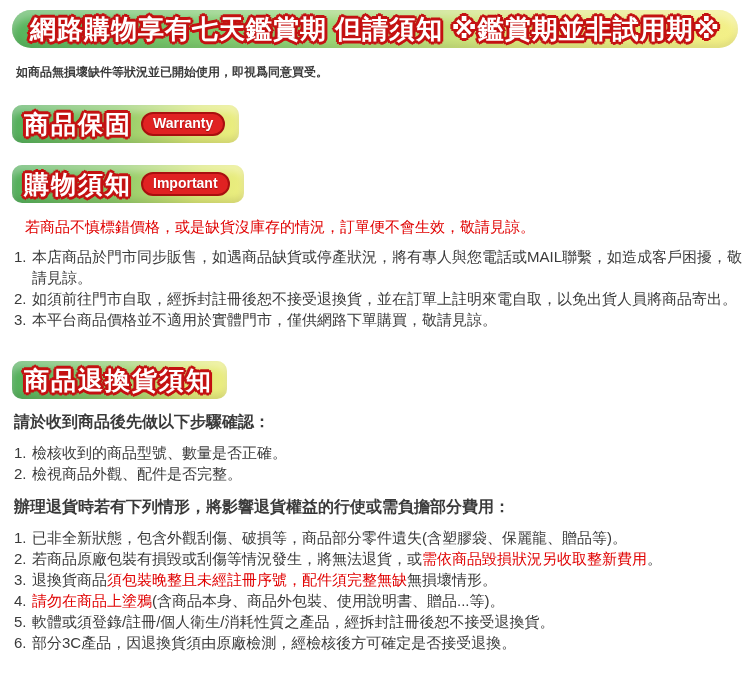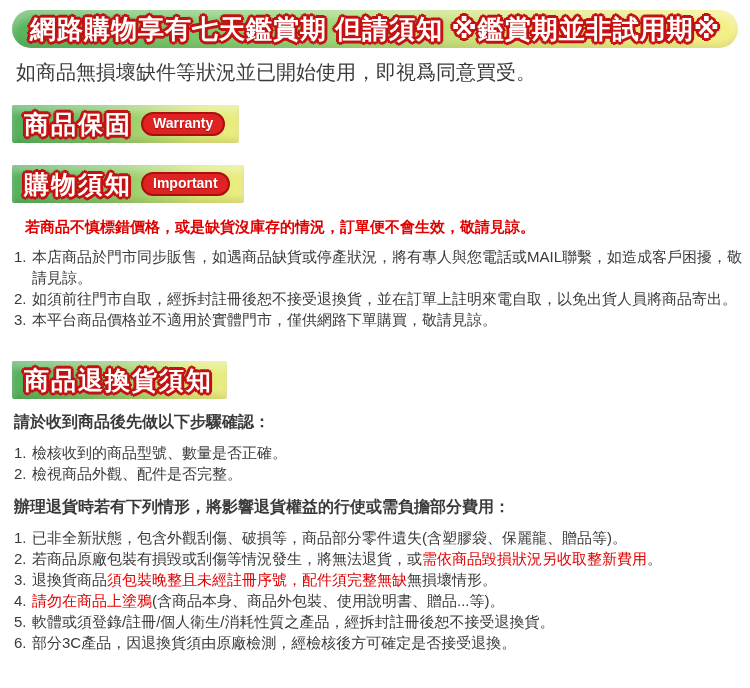--- a/index.html
+++ b/index.html
@@ -32,37 +32,37 @@
       -2px  0   0 var(--outline), 2px  0   0 var(--outline),
       -2px  2px 0 var(--outline), 0  2px 0 var(--outline), 2px 2px 0 var(--outline),
       -3px  0   0 var(--outline), 3px  0   0 var(--outline),
        0   -3px 0 var(--outline), 0  3px 0 var(--outline);
   }
   .banner-text{font-size:26px;letter-spacing:1px;}
 
   
   .pill{
     display:inline-flex;align-items:center;gap:9px;
-    height:38px;padding:0 14px 0 12px;border-radius:2px;
+    height:38px;padding:0 14px 0 12px;border-radius:10px;
     background:linear-gradient(100deg,#4fae5a 0%,#8cc96a 45%,#dbe777 80%,#edee80 100%);
     box-shadow:inset 0 7px 7px rgba(255,255,255,0.35), inset 0 -4px 6px rgba(0,0,0,0.10);
   }
   .pill-title{font-size:25px;letter-spacing:2px;}
   .badge{
     display:inline-block;background:var(--badge-bg);
     border:2px solid var(--badge-border);border-radius:12px;
     color:#ffffff;font-size:14px;font-weight:bold;
     padding:2px 10px 3px;line-height:15px;white-space:nowrap;
     text-shadow:0 1px 1px rgba(120,0,0,0.6);
   }
 
   
-  .intro{margin:13px 0 0 4px;font-size:20px;font-weight:normal;line-height:22px;}
+  .intro{margin:13px 0 0 4px;font-size:12px;font-weight:bold;line-height:22px;}
   .body-line{font-size:16px;font-weight:bold;line-height:22px;margin:12px 0 0 2px;}
-  .red-note{color:var(--red);font-size:15px;font-weight:bold;line-height:21px;margin:13px 0 0 13px;}
+  .red-note{color:var(--red);font-size:15px;font-weight:normal;line-height:21px;margin:13px 0 0 13px;}
   .sec{margin-top:22px;}
   .sec-tight{margin-top:31px;}
 
   ol.num-list{
     list-style:none;counter-reset:item;
     margin:9px 0 0 2px;padding:0;
     font-size:15px;line-height:21px;
   }
   ol.num-list li{
     counter-increment:item;

